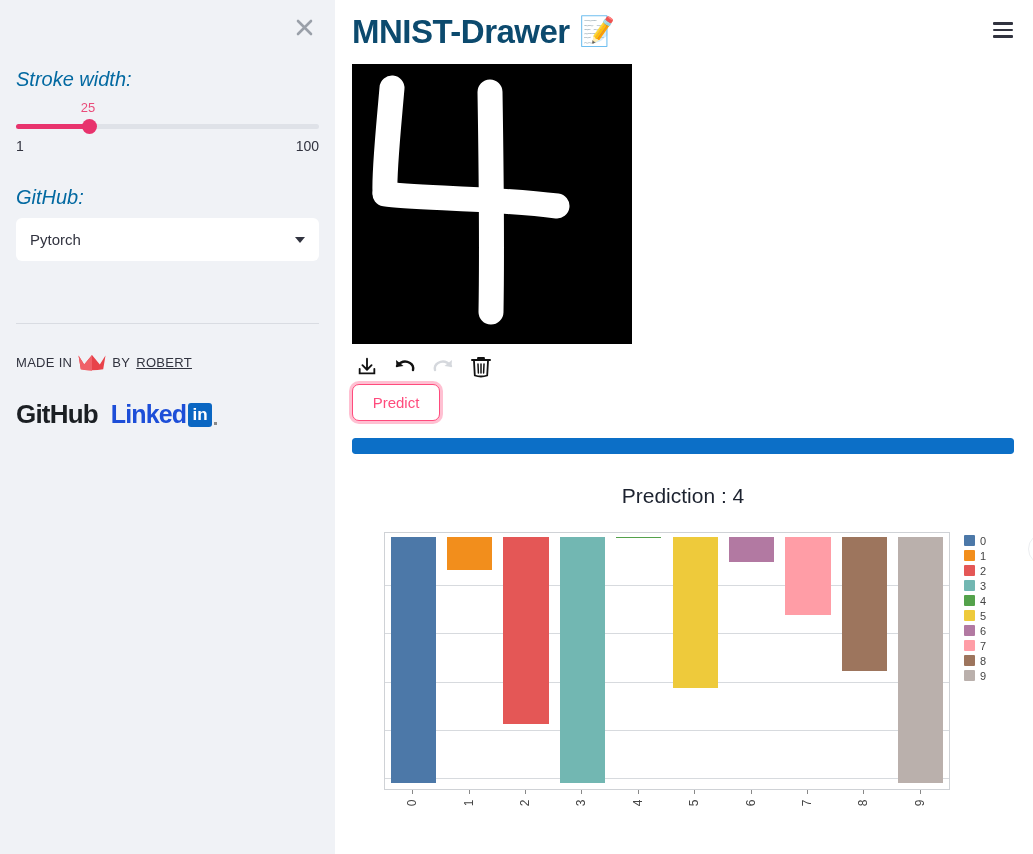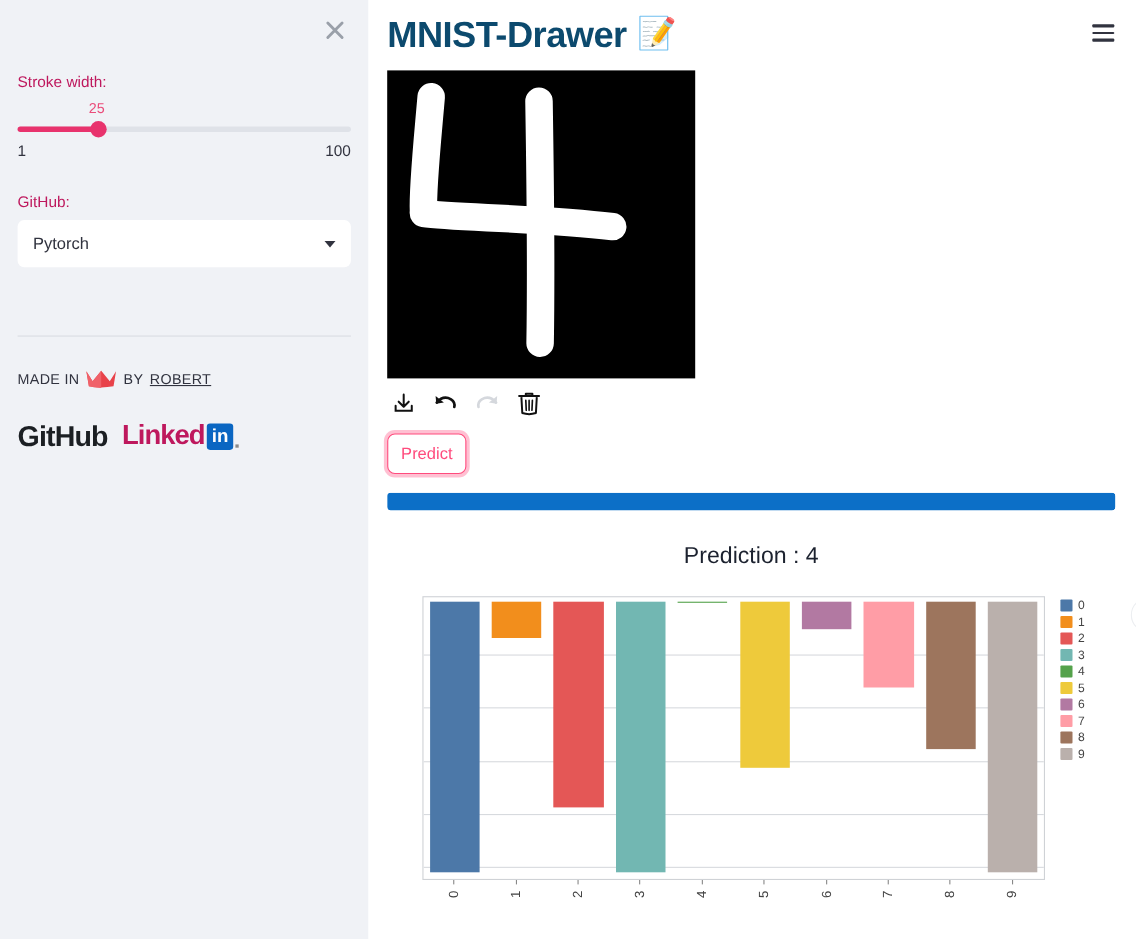--- a/index.html
+++ b/index.html
@@ -33,24 +33,25 @@
     height: 30px;
     display: flex;
     align-items: center;
     justify-content: center;
     cursor: pointer;
     color: #9aa0a9;
   }
   .close-btn svg { display: block; }
   .sb-inner { padding: 64px 16px 0 16px; }
   .sb-label {
-    font-size: 14px;
-    color: #be185d;
+    font-size: 20px;
+    color: #0369a1;
     margin-bottom: 6px;
     line-height: 1.5;
+    font-style: italic;
   }
 
   
   .slider-wrap { position: relative; height: 62px; margin-top: 2px; }
   .slider-value {
     position: absolute;
     top: 0;
     left: 72px;
     transform: translateX(-50%);
     font-size: 13px;
@@ -155,21 +156,21 @@
   }
   .li-logo {
     display: flex;
     align-items: flex-end;
     gap: 2px;
     cursor: pointer;
   }
   .li-text {
     font-size: 25px;
     font-weight: bold;
-    color: #be185d;
+    color: #1d4ed8;
     letter-spacing: -0.9px;
     line-height: 1;
   }
   .li-box {
     width: 24px; height: 24px;
     background: #0a66c2;
     border-radius: 3px;
     color: #fff;
     font-size: 17px;
     font-weight: bold;
@@ -242,22 +243,21 @@
   .tool {
     width: 30px; height: 30px;
     display: flex;
     align-items: center;
     justify-content: center;
     cursor: pointer;
   }
   .tool.disabled { cursor: default; }
 
   .predict-btn {
-    margin-top: 10px;
-    width: 72px;
+    width: 88px;
     height: 37px;
     background: #ffffff;
     border: 1px solid #ff4b7d;
     border-radius: 7px;
     color: #ff4b7d;
     font-size: 15px;
     font-family: "Liberation Sans", sans-serif;
     cursor: pointer;
     box-shadow: 0 0 0 3px rgba(255,75,125,0.35);
     display: flex;

